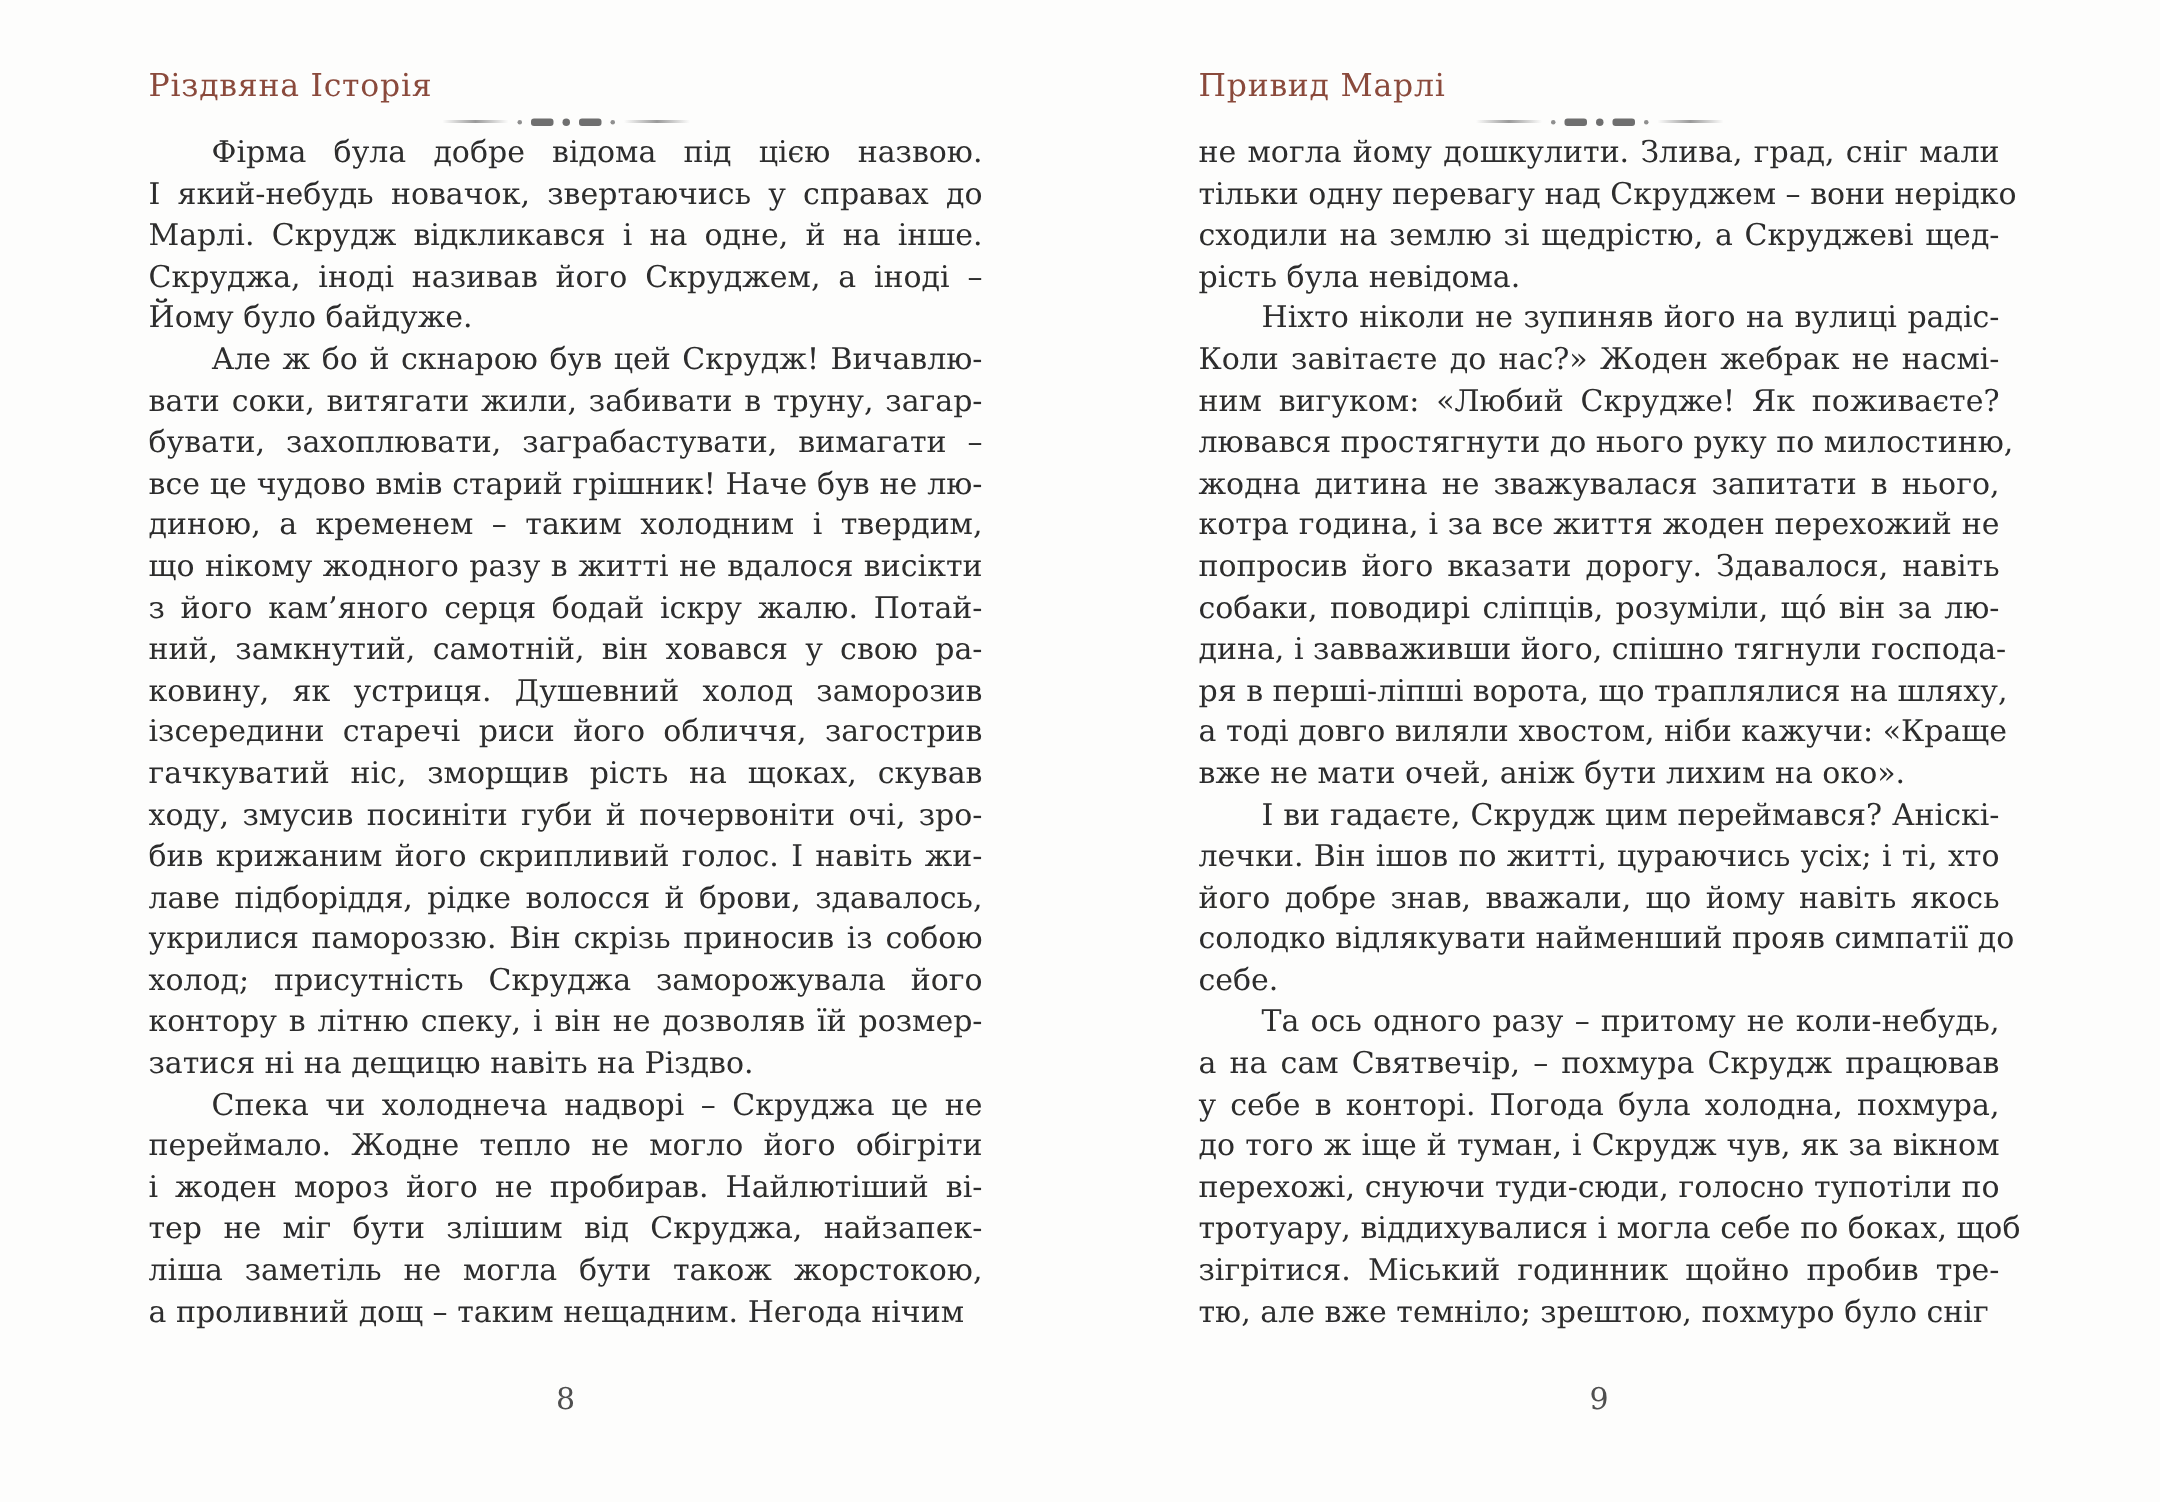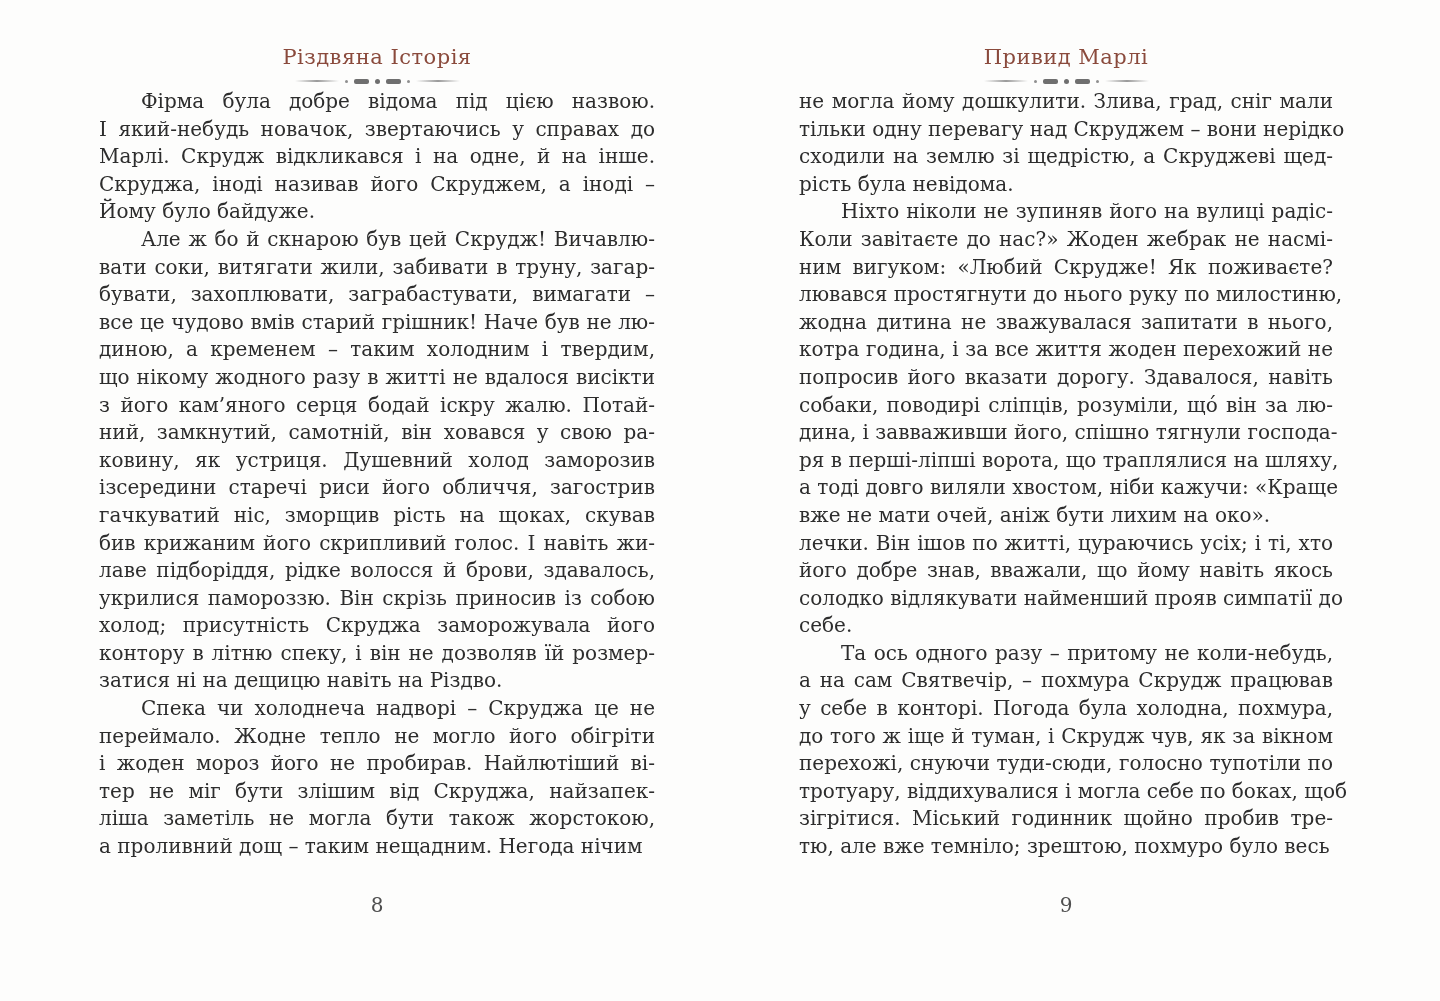--- a/index.html
+++ b/index.html
@@ -13,21 +13,20 @@
   }
   .spread { position: absolute; inset: 0; }
   .page {
     position: absolute;
     top: 44px;
   }
   .page.left  { left: 99px;  width: 556px; }
   .page.right { left: 799px; width: 534px; }
 
   .running-head {
-    text-align: center;
     font-size: 21px;
     line-height: 26px;
     color: #8a4a3c;
     letter-spacing: 0.5px;
   }
   .ornament {
     height: 14px;
     margin-top: 4px;
     display: flex;
     align-items: center;
@@ -87,20 +86,21 @@
         <div class="line">вати соки, витягати жили, забивати в труну, загар-</div>
         <div class="line">бувати, захоплювати, заграбастувати, вимагати –</div>
         <div class="line">все це чудово вмів старий грішник! Наче був не лю-</div>
         <div class="line">диною, а кременем – таким холодним і твердим,</div>
         <div class="line">що нікому жодного разу в житті не вдалося висікти</div>
         <div class="line">з його кам’яного серця бодай іскру жалю. Потай-</div>
         <div class="line">ний, замкнутий, самотній, він ховався у свою ра-</div>
         <div class="line">ковину, як устриця. Душевний холод заморозив</div>
         <div class="line">ізсередини старечі риси його обличчя, загострив</div>
         <div class="line">гачкуватий ніс, зморщив рість на щоках, скував</div>
+        <div class="line">ходу, змусив посиніти губи й почервоніти очі, зро-</div>
         <div class="line">бив крижаним його скрипливий голос. І навіть жи-</div>
         <div class="line">лаве підборіддя, рідке волосся й брови, здавалось,</div>
         <div class="line">укрилися памороззю. Він скрізь приносив із собою</div>
         <div class="line">холод; присутність Скруджа заморожувала його</div>
         <div class="line">контору в літню спеку, і він не дозволяв їй розмер-</div>
         <div class="line last">затися ні на дещицю навіть на Різдво.</div>
         <div class="line indent">Спека чи холоднеча надворі – Скруджа це не</div>
         <div class="line">переймало. Жодне тепло не могло його обігріти</div>
         <div class="line">і жоден мороз його не пробирав. Найлютіший ві-</div>
         <div class="line">тер не міг бути злішим від Скруджа, найзапек-</div>
@@ -131,29 +131,30 @@
         <div class="line">ним вигуком: «Любий Скрудже! Як поживаєте?</div>
         <div class="line">лювався простягнути до нього руку по милостиню,</div>
         <div class="line">жодна дитина не зважувалася запитати в нього,</div>
         <div class="line">котра година, і за все життя жоден перехожий не</div>
         <div class="line">попросив його вказати дорогу. Здавалося, навіть</div>
         <div class="line">собаки, поводирі сліпців, розуміли, що́ він за лю-</div>
         <div class="line">дина, і завваживши його, спішно тягнули господа-</div>
         <div class="line">ря в перші-ліпші ворота, що траплялися на шляху,</div>
         <div class="line">а тоді довго виляли хвостом, ніби кажучи: «Краще</div>
         <div class="line last">вже не мати очей, аніж бути лихим на око».</div>
+        <div class="line indent">І ви гадаєте, Скрудж цим переймався? Аніскі-</div>
         <div class="line">лечки. Він ішов по житті, цураючись усіх; і ті, хто</div>
         <div class="line">його добре знав, вважали, що йому навіть якось</div>
         <div class="line">солодко відлякувати найменший прояв симпатії до</div>
         <div class="line last">себе.</div>
         <div class="line indent">Та ось одного разу – притому не коли-небудь,</div>
         <div class="line">а на сам Святвечір, – похмура Скрудж працював</div>
         <div class="line">у себе в конторі. Погода була холодна, похмура,</div>
         <div class="line">до того ж іще й туман, і Скрудж чув, як за вікном</div>
         <div class="line">перехожі, снуючи туди-сюди, голосно тупотіли по</div>
         <div class="line">тротуару, віддихувалися і могла себе по боках, щоб</div>
         <div class="line">зігрітися. Міський годинник щойно пробив тре-</div>
-        <div class="line last">тю, але вже темніло; зрештою, похмуро було весь</div>
+        <div class="line last">тю, але вже темніло; зрештою, похмуро було сніг</div>
       </div>
     <div class="page-number">9</div>
   </div>
 
 </div>
 
 </body></html>

